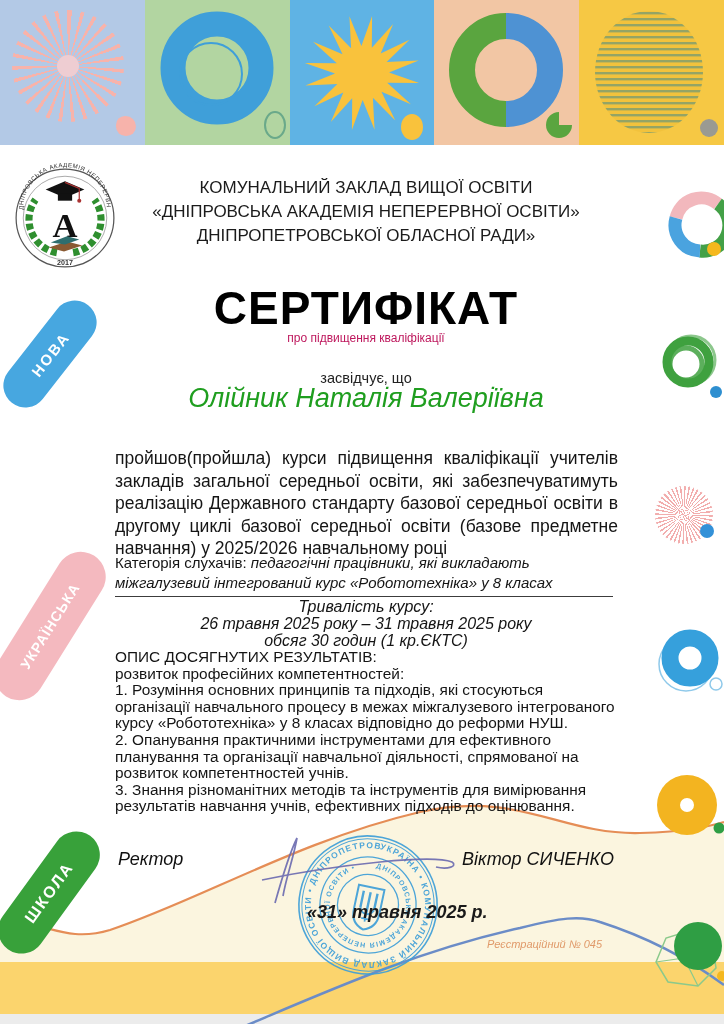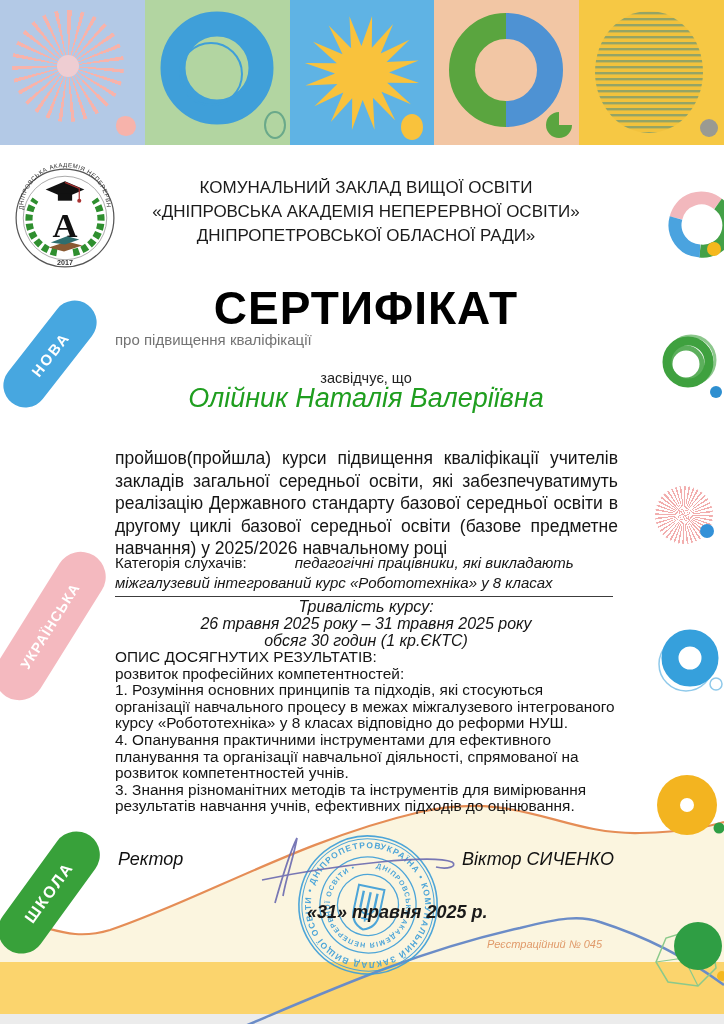--- a/index.html
+++ b/index.html
@@ -26,28 +26,28 @@
   
   .rdec{position:absolute;z-index:3;}
   
   .waves{position:absolute;left:0;top:764px;z-index:1;}
   
   .logo{position:absolute;left:14px;top:163px;z-index:5;}
   
   .abs{position:absolute;z-index:6;}
   .org{left:115px;top:176px;width:502px;text-align:center;font-size:17px;line-height:24px;color:#1b1b1b;}
   .cert-title{left:115px;top:281px;width:502px;text-align:center;font-size:46px;font-weight:700;letter-spacing:1px;color:#000;}
-  .cert-sub{left:115px;top:331px;width:502px;text-align:left;font-size:15px;color:#737373;}
+  .cert-sub{left:115px;top:331px;width:502px;text-align:center;font-size:12px;color:#be185d;}
   .cert-num{left:115px;top:347px;width:502px;text-align:center;font-size:20px;color:#111;}
   .cert-att{left:115px;top:370px;width:502px;text-align:center;font-size:14.5px;color:#222;}
   .cert-name{left:115px;top:383px;width:502px;text-align:center;font-size:27px;font-style:italic;color:#1f9e1f;}
   .para{left:115px;top:447px;width:503px;font-size:17.5px;line-height:22.5px;
         text-align:justify;color:#151515;}
   .category{left:115px;top:553px;width:503px;font-size:15px;line-height:19.5px;color:#151515;}
-  .category .val{font-style:italic;margin-left:44px;}
+  .category .val{font-style:italic;}
   .rule{left:115px;top:596px;width:498px;border-top:1.4px solid #3c3c3c;height:0;}
   .duration{left:115px;top:599px;width:502px;text-align:center;font-size:16px;line-height:16.8px;color:#151515;font-style:italic;}
   .results{left:115px;top:649px;width:506px;font-size:15.4px;line-height:16.6px;color:#151515;}
   .results p{margin:0;}
   .sign-role{left:118px;top:849px;font-size:18px;font-style:italic;color:#111;text-align:center;}
   .sign-name{left:462px;top:849px;font-size:18px;font-style:italic;color:#111;}
   .sign-date{left:307px;top:902px;font-size:18px;font-weight:600;font-style:italic;color:#1a1a1a;z-index:9;}
   .reg-num{left:487px;top:938px;font-size:11px;font-style:italic;color:#e09a6a;z-index:9;}
   .stamp{position:absolute;left:293px;top:830px;z-index:7;opacity:.92;}
   .signature{position:absolute;left:240px;top:820px;z-index:8;}
@@ -195,21 +195,21 @@
   <div class="abs duration">
     <div>Тривалість курсу:</div>
     <div>26 травня 2025 року – 31 травня 2025 року</div>
     <div>обсяг 30 годин (1 кр.ЄКТС)</div>
   </div>
 
   <div class="abs results">
     <p>ОПИС ДОСЯГНУТИХ РЕЗУЛЬТАТІВ:</p>
     <p>розвиток професійних компетентностей:</p>
     <p>1. Розуміння основних принципів та підходів, які стосуються організації навчального процесу в межах міжгалузевого інтегрованого курсу «Робототехніка» у 8 класах відповідно до реформи НУШ.</p>
-    <p>4. Опанування практичними інструментами для ефективного планування та організації навчальної діяльності, спрямованої на розвиток компетентностей учнів.</p>
+    <p>2. Опанування практичними інструментами для ефективного планування та організації навчальної діяльності, спрямованої на розвиток компетентностей учнів.</p>
     <p>3. Знання різноманітних методів та інструментів для вимірювання результатів навчання учнів, ефективних підходів до оцінювання.</p>
   </div>
 
   <svg class="stamp" width="150" height="150" viewBox="0 0 150 150">
     <defs>
       <path id="stamp-outer-path" d="M 75,18 A 57,57 0 1 1 74.9,18"></path>
       <path id="stamp-inner-path" d="M 75,37 A 38,38 0 1 1 74.9,37"></path>
     </defs>
     <g transform="rotate(12 75 75)" fill="none" stroke="#3f9fd8">
       <circle cx="75" cy="75" r="69" stroke-width="1.6"></circle>

